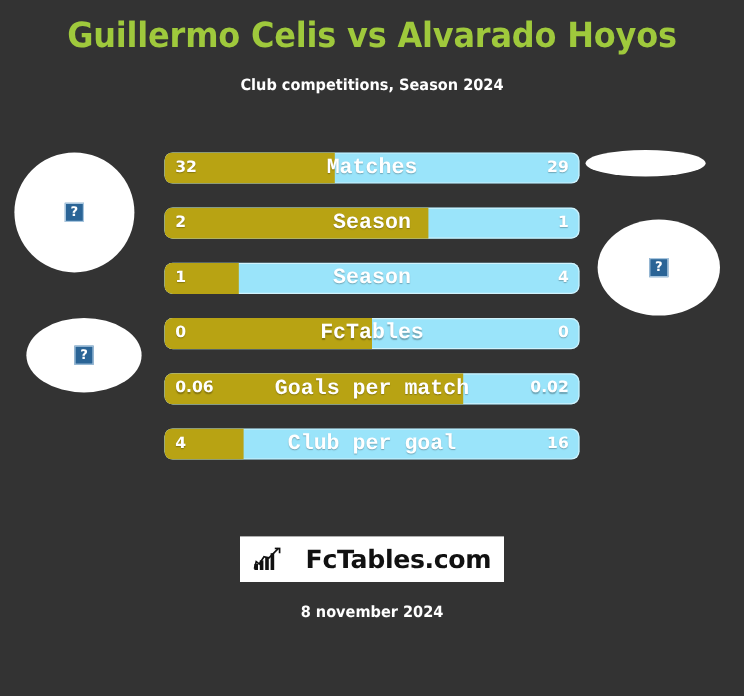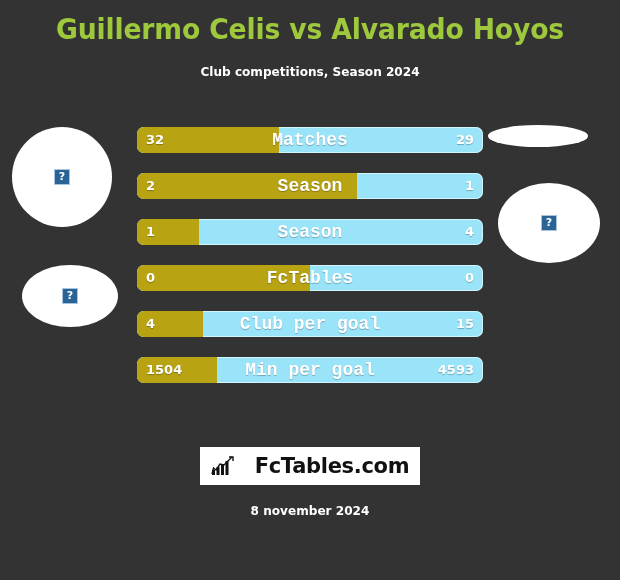--- a/index.html
+++ b/index.html
@@ -210,38 +210,38 @@
 
   <div class="bar-row">
     <div class="bar-home" style="width: 50%;"></div>
     <div class="bar-text">
       <span class="v-home">0</span>
       <span class="bar-label">FcTables</span>
       <span class="v-away">0</span>
     </div>
   </div>
 
+  <div class="bar-row">
+    <div class="bar-home" style="width: 72%;"></div>
+    <div class="bar-text">
+      <span class="v-home">0.06</span>
+      <span class="bar-label">Goals per match</span>
+      <span class="v-away">0.02</span>
+    </div>
+  </div>
 
   <div class="bar-row">
     <div class="bar-home" style="width: 19%;"></div>
     <div class="bar-text">
       <span class="v-home">4</span>
       <span class="bar-label">Club per goal</span>
-      <span class="v-away">15</span>
-    </div>
-  </div>
-
-  <div class="bar-row">
-    <div class="bar-home" style="width: 23%;"></div>
-    <div class="bar-text">
-      <span class="v-home">1504</span>
-      <span class="bar-label">Min per goal</span>
-      <span class="v-away">4593</span>
-    </div>
-  </div>
+      <span class="v-away">16</span>
+    </div>
+  </div>
+
 
 </div>
 
 <div class="logo-box">
   <svg class="logo-icon" viewBox="0 0 24 20">
     <path d="M1 18 L2.5 12 L5 14 L9 8 L13 9 L21 1" stroke="#111" stroke-width="1.4" fill="none"></path>
     <path d="M18 1 L22 1 L22 5" stroke="#111" stroke-width="1.4" fill="none"></path>
     <rect x="1" y="14" width="3" height="5" fill="#111"></rect>
     <rect x="5.5" y="11" width="3" height="8" fill="#111"></rect>
     <rect x="10" y="8" width="3" height="11" fill="#111"></rect>

